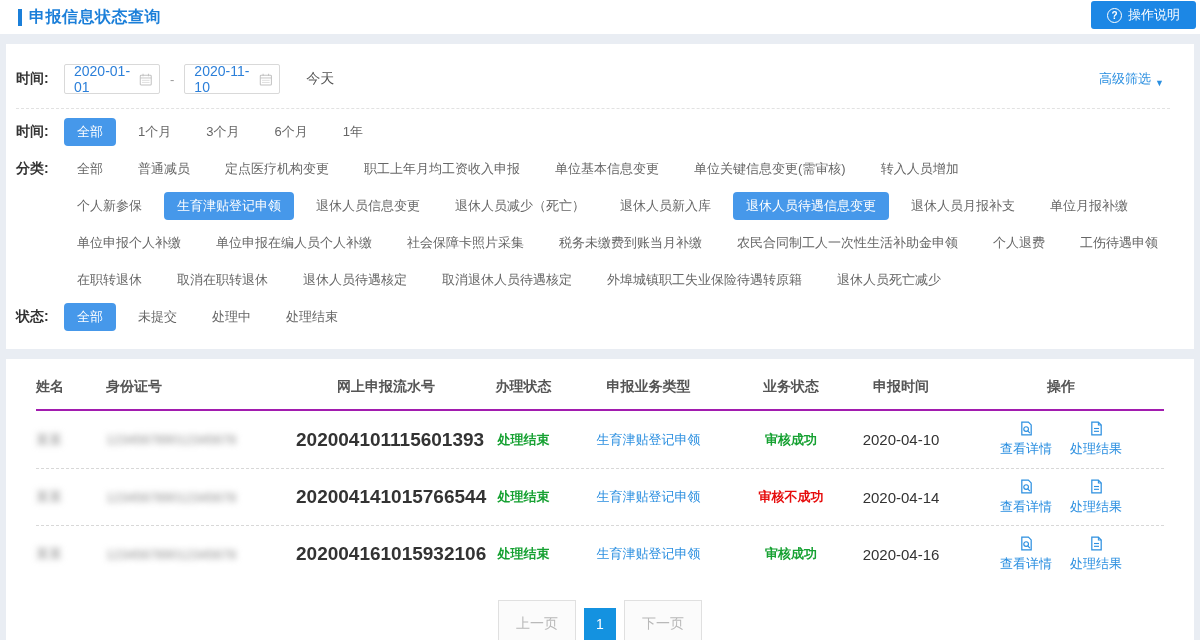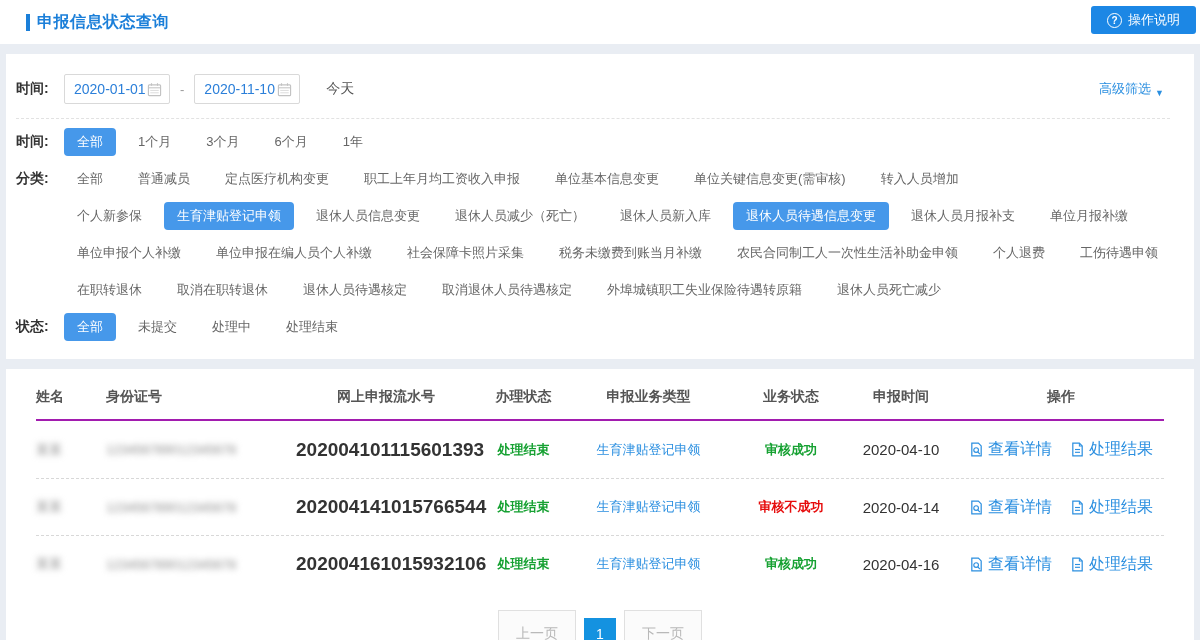--- a/index.html
+++ b/index.html
@@ -1,39 +1,39 @@
 <!DOCTYPE html>
 <html><head>
 <meta charset="utf-8">
 <style>
   * { margin:0; padding:0; box-sizing:border-box; }
   html,body { width:1200px; height:640px; overflow:hidden;
     font-family:"Liberation Sans","DejaVu Sans",sans-serif;
     background:#e9edf3; font-size:13px; color:#333; }
 
   
-  .titlebar { background:#fff; height:44px; display:flex; align-items:center;
-    justify-content:space-between; padding:0 4px 0 26px; }
+  .titlebar { background:#fff; height:34px; display:flex; align-items:center;
+    justify-content:space-between; padding:0 4px 0 18px; }
   .title-left { display:flex; align-items:center; }
   .accent { width:4px; height:17px; background:#1b7fd9; margin-right:7px; }
   .page-title { color:#1b7fd9; font-size:16px; font-weight:bold; letter-spacing:0.5px; }
   .help-btn { background:#1c87e5; color:#fff; border:none; font-size:13px;
     height:28px; padding:0 16px; border-radius:3px; display:flex; align-items:center;
     gap:6px; cursor:pointer; margin-top:-4px; }
   .help-icon { width:15px; height:15px; border:1px solid #fff; border-radius:50%;
     display:inline-flex; align-items:center; justify-content:center; font-size:10px;
     font-weight:bold; }
 
   
   .panel { background:#fff; margin:10px 6px 0 6px; }
   .filter-panel { padding:14px 24px 14px 10px; position:relative; }
   .date-row { display:flex; align-items:center; height:42px; position:relative; }
   .flt-label { font-weight:bold; color:#333; font-size:14px; width:48px; flex:none; }
   .date-box { display:flex; align-items:center; justify-content:space-between;
-    border:1px solid #d9d9d9; border-radius:2px; height:30px; width:106px;
+    border:1px solid #d9d9d9; border-radius:2px; height:30px; width:96px;
     padding:0 7px 0 9px; background:#fff; cursor:pointer; }
   .date-val { color:#2b7fd9; font-size:14px; }
   .date-dash { color:#999; margin:0 10px; }
   .today { color:#555; font-size:14px; margin-left:26px; cursor:pointer; }
   .adv-filter { position:absolute; right:6px; top:12px; color:#2b8fe0; font-size:13px;
     cursor:pointer; display:flex; align-items:flex-end; gap:4px; }
   .chev { font-size:9px; }
   .dashed-sep { border-top:1px dashed #e2e2e2; margin:8px 0 4px 0; }
 
   .filter-group { display:flex; align-items:flex-start; }
@@ -55,21 +55,21 @@
   .c-left { text-align:left; }
   .c-mid  { text-align:center; }
   .serial { font-size:19px; color:#333;font-weight:bold; }
   .tdate  { font-size:15px; color:#333; }
   .green { color:#16a132; font-weight:bold; font-size:13px; }
   .red   { color:#e60c0c; font-weight:bold; font-size:13px; }
   .biz-link { color:#2b8fe0; font-size:13px; cursor:pointer; }
   .masked { color:#8d8d8d; filter:blur(3px); user-select:none; font-size:13px; }
   .ops { display:flex; align-items:center; justify-content:center; gap:18px; }
   .op-link { color:#2b8fe0; display:inline-flex; align-items:center; gap:4px;
-    cursor:pointer; font-size:16px; white-space:nowrap; }
+    cursor:pointer; font-size:13px; white-space:nowrap;flex-direction:column; }
 
   
   .pagination { display:flex; justify-content:center; align-items:center; gap:8px;
     margin-top:18px; }
   .pg-btn { border:1px solid #e0e0e0; background:#fbfbfb; color:#b9b9b9;
     font-size:14px; height:47px; padding:0 17px; display:flex; align-items:center;
     cursor:pointer; }
   .pg-cur { background:#1492e0; color:#fff; width:32px; height:32px; display:flex;
     align-items:center; justify-content:center; font-size:14px; cursor:default; }
 </style>

